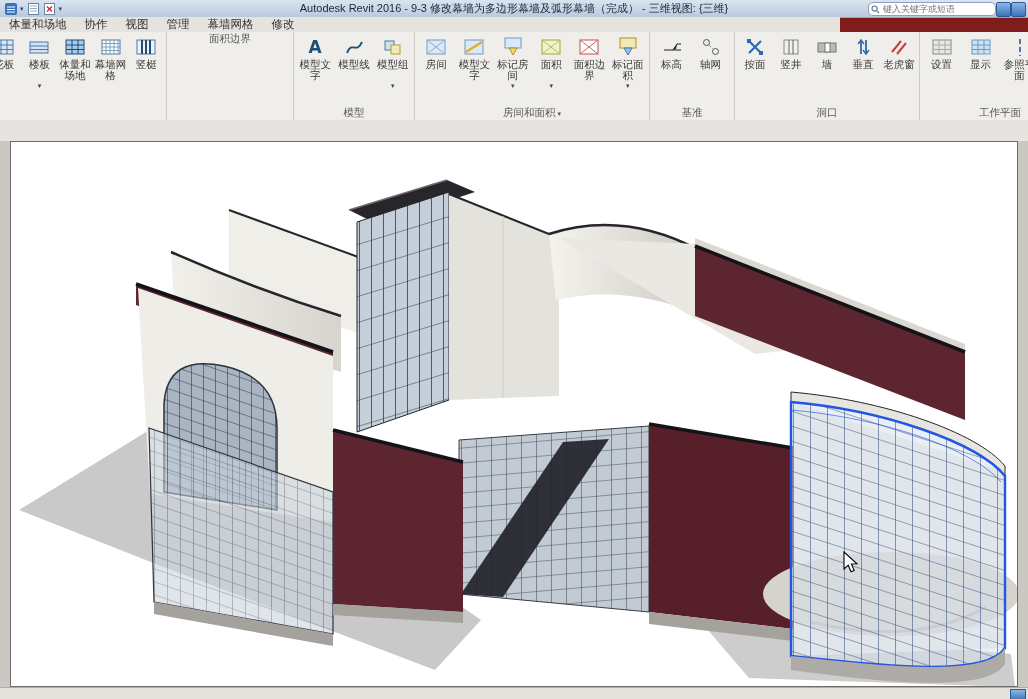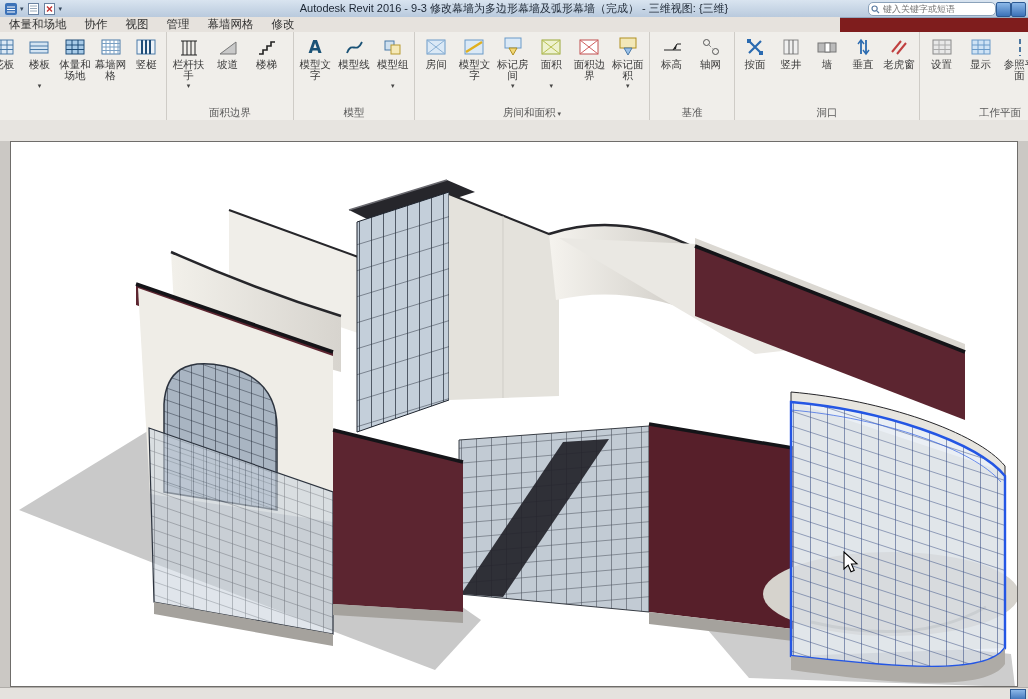--- a/index.html
+++ b/index.html
@@ -147,47 +147,20 @@
                 <path d="M7 3v14M11 3v14M15 3v14" stroke="#1f4d78" stroke-width="2"></path>
               </svg>
           </span>
           <span class="rlabel">竖梃</span>
         </div>
       </div>
       <div class="plabel"><span></span></div>
     </div>
 
     <div class="rpanel" style="width:126px;">
-      <div class="rbtns">
-        <div class="rbtn">
-          <span class="ricon">
-            <svg width="20" height="22">
-                <path d="M2 5h16M2 19h16M4 5v14M8 5v14M12 5v14M16 5v14" stroke="#222" fill="none"></path>
-              </svg>
-          </span>
-          <span class="rlabel">栏杆扶手</span>
-          <span class="rcaret">▾</span>
-        </div>
-        <div class="rbtn">
-          <span class="ricon">
-            <svg width="20" height="20">
-                <path d="M2 17L18 17L18 5Z" fill="#c9c9c9" stroke="#777"></path>
-              </svg>
-          </span>
-          <span class="rlabel">坡道</span>
-        </div>
-        <div class="rbtn">
-          <span class="ricon">
-            <svg width="20" height="20">
-                <path d="M2 17h4v-4h4V9h4V5h4" fill="none" stroke="#222" stroke-width="1.6"></path>
-              </svg>
-          </span>
-          <span class="rlabel">楼梯</span>
-        </div>
-      </div>
       <div class="plabel"><span>面积边界</span></div>
     </div>
 
     <div class="rpanel" style="width:120px;">
       <div class="rbtns">
         <div class="rbtn">
           <span class="ricon">
             <svg width="20" height="20">
                 <text x="10" y="16" font-size="17" font-weight="bold" fill="#1a5276" text-anchor="middle">A</text>
               </svg>

